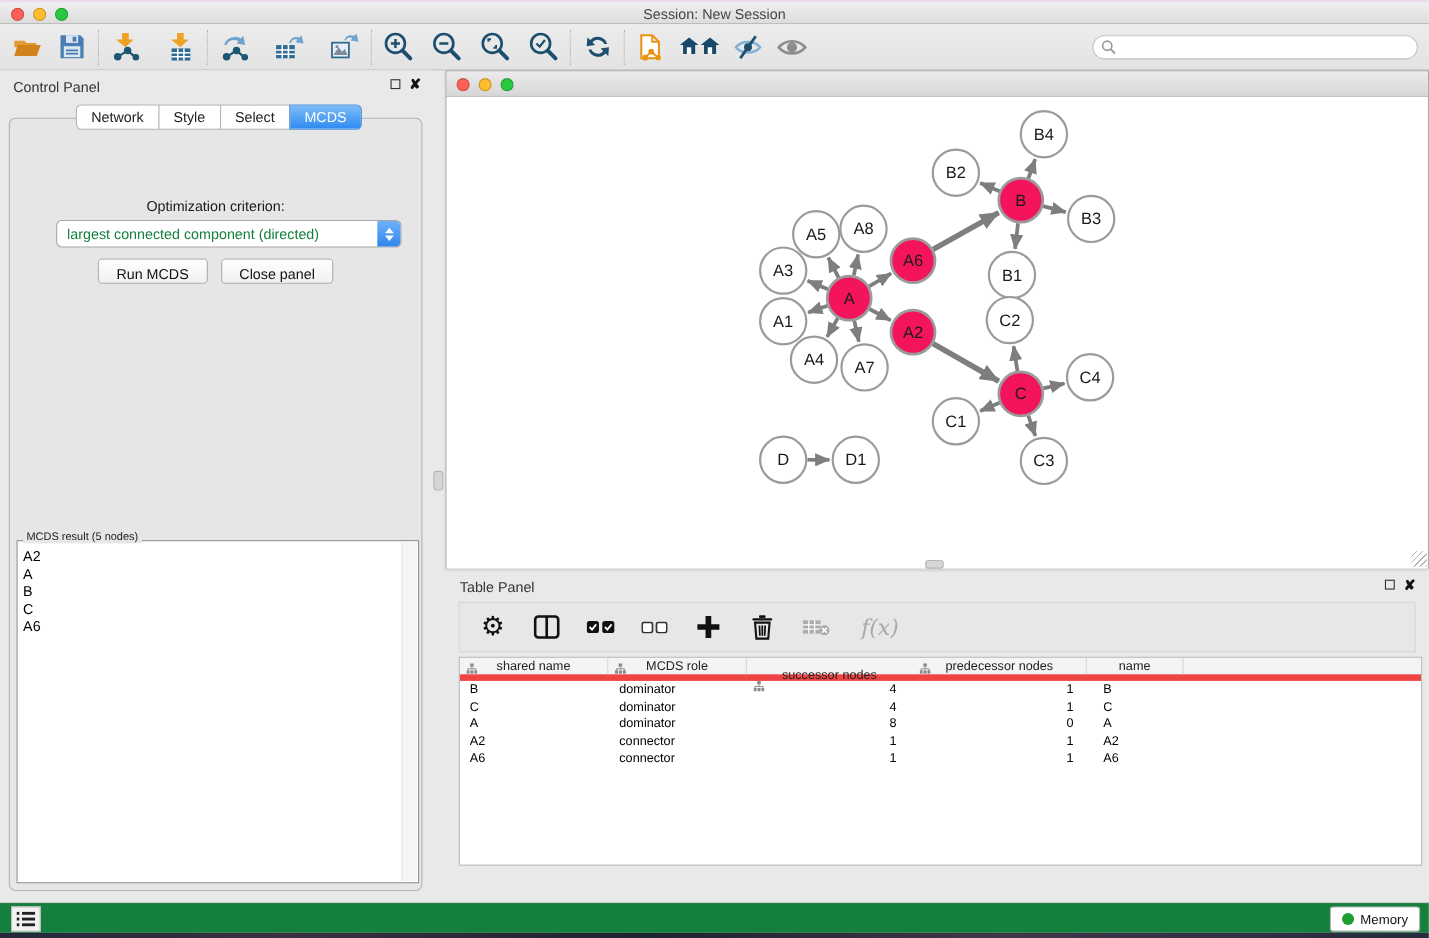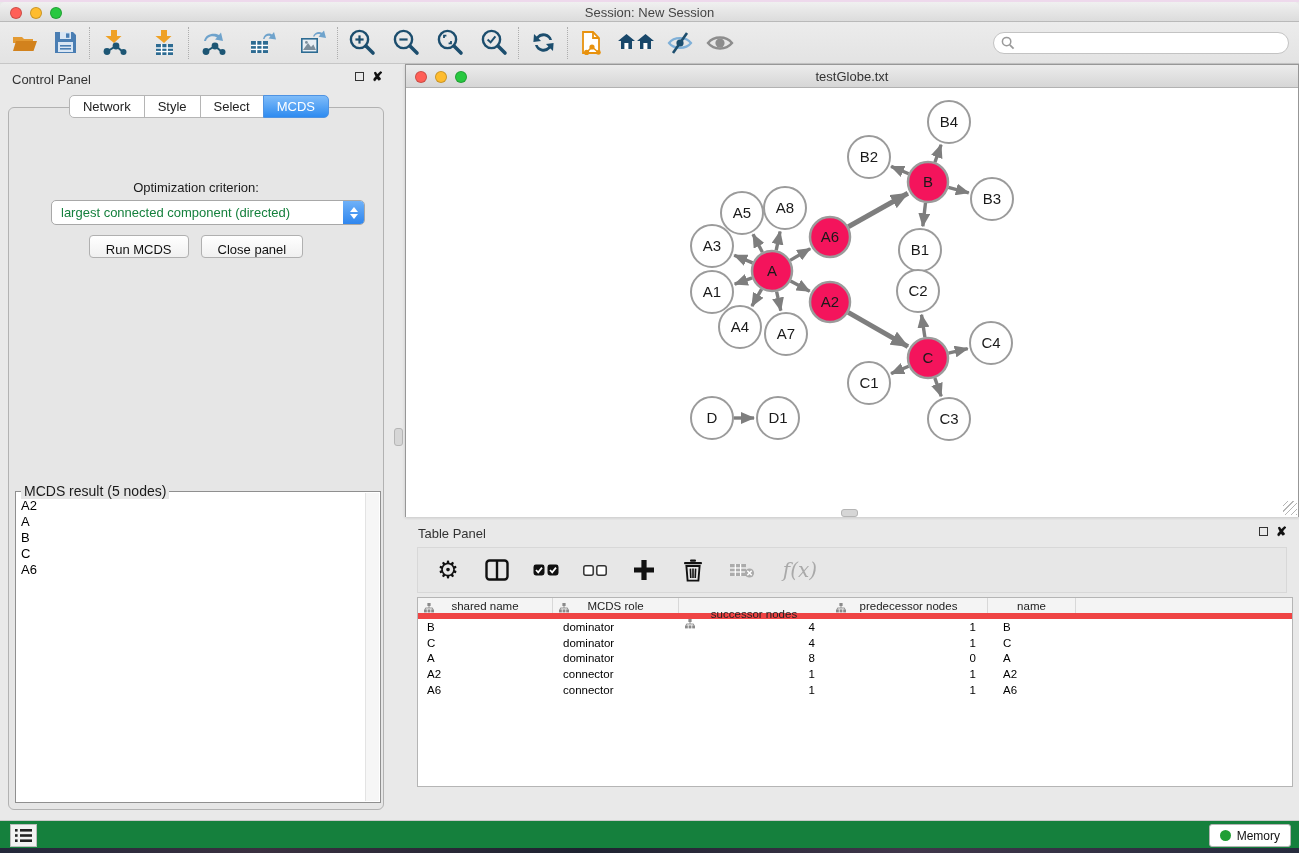--- a/index.html
+++ b/index.html
@@ -46,21 +46,21 @@
   .dropdown .dd-text { padding-left:9px; flex:1; }
   .dd-stepper { width:21px; height:23px; border-radius:0 4px 4px 0; background:linear-gradient(#6fb1f8,#2f86ee);
       display:flex; flex-direction:column; align-items:center; justify-content:center; gap:2px; }
   .dd-up { width:0; height:0; border-left:4px solid transparent; border-right:4px solid transparent; border-bottom:5px solid #fff; }
   .dd-down { width:0; height:0; border-left:4px solid transparent; border-right:4px solid transparent; border-top:5px solid #fff; }
   .cp-buttons { position:absolute; left:0; right:0; top:127px; display:flex; justify-content:center; gap:12px; }
   .btn { background:linear-gradient(#ffffff,#f0f0f0); border:1px solid #b0b0b0; border-radius:4px;
       font-size:13px; color:#111; padding:6px 16px; height:23px; }
   .mcds-box { position:absolute; left:6px; top:383px; width:366px; height:312px; background:#fff;
       border:1px solid #8f8f8f; }
-  .mcds-legend { position:absolute; left:5px; top:-9px; background:#e6e6e6; padding:0 3px; font-size:14px; color:#1a1a1a; }
+  .mcds-legend { position:absolute; left:5px; top:-9px; background:#e6e6e6; padding:0 3px; font-size:10px; color:#1a1a1a; }
   .mcds-list { position:absolute; left:5px; top:6px; right:16px; bottom:4px; font-size:13px; color:#000; }
   .mcds-item { line-height:16px; }
   .mcds-scroll { position:absolute; right:1px; top:1px; bottom:1px; width:14px; background:#f6f6f6; border-left:1px solid #e3e3e3; }
 
   
   .net-window { position:absolute; left:405px; top:64px; width:894px; height:453px;
       border:1px solid #979797; background:#fff; box-shadow:0 1px 3px rgba(0,0,0,.15); }
   .net-titlebar { position:absolute; left:0; top:0; right:0; height:23px;
       background:linear-gradient(#ececec,#d6d6d6); border-bottom:1px solid #b2b2b2; }
   .net-title { position:absolute; left:0; right:0; top:4px; text-align:center; font-size:13px; color:#333; }
@@ -331,21 +331,20 @@
       </div>
   </div>
 
   <div class="net-window">
     <div class="net-titlebar">
       <div class="lights" style="left:9px; top:6px;">
         <span class="light" style="background:#ff5f57"></span>
         <span class="light" style="background:#febc2e"></span>
         <span class="light" style="background:#28c840"></span>
       </div>
-      <div class="net-title">testGlobe.txt</div>
     </div>
     <div class="net-canvas">
       <svg id="graph-svg" width="892" height="428" viewBox="0 0 892 428">
         <defs>
           <marker id="ah" markerUnits="userSpaceOnUse" markerWidth="14" markerHeight="12" refX="13" refY="6" orient="auto">
               <path d="M0,0 L14,6 L0,12 Z" fill="#7E7E7E"></path>
             </marker>
           <marker id="ah2" markerUnits="userSpaceOnUse" markerWidth="18" markerHeight="15" refX="17" refY="7.5" orient="auto">
               <path d="M0,0 L18,7.5 L0,15 Z" fill="#7E7E7E"></path>
             </marker>

